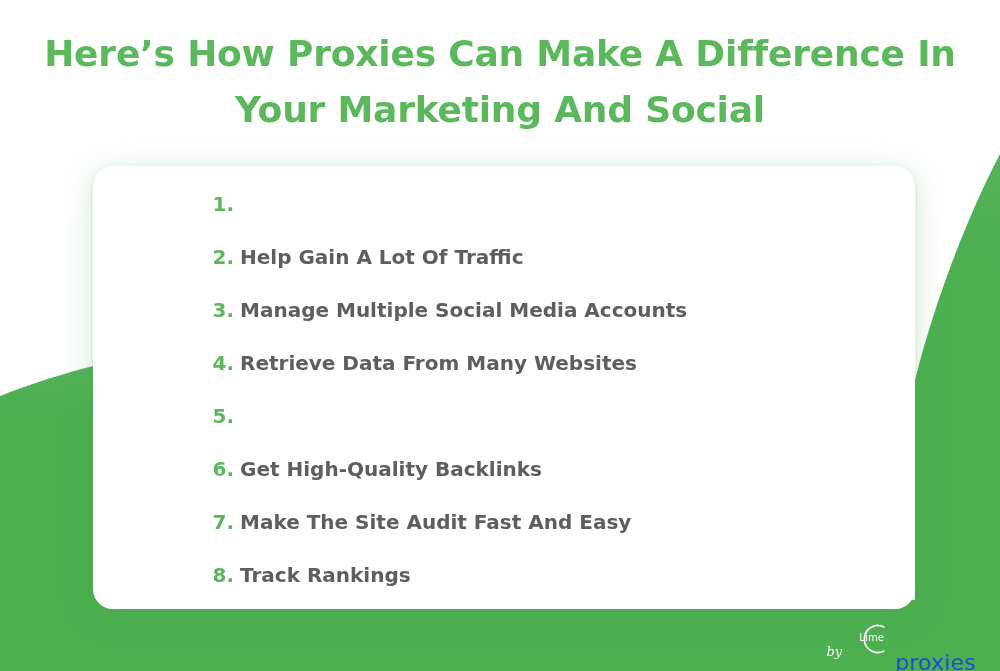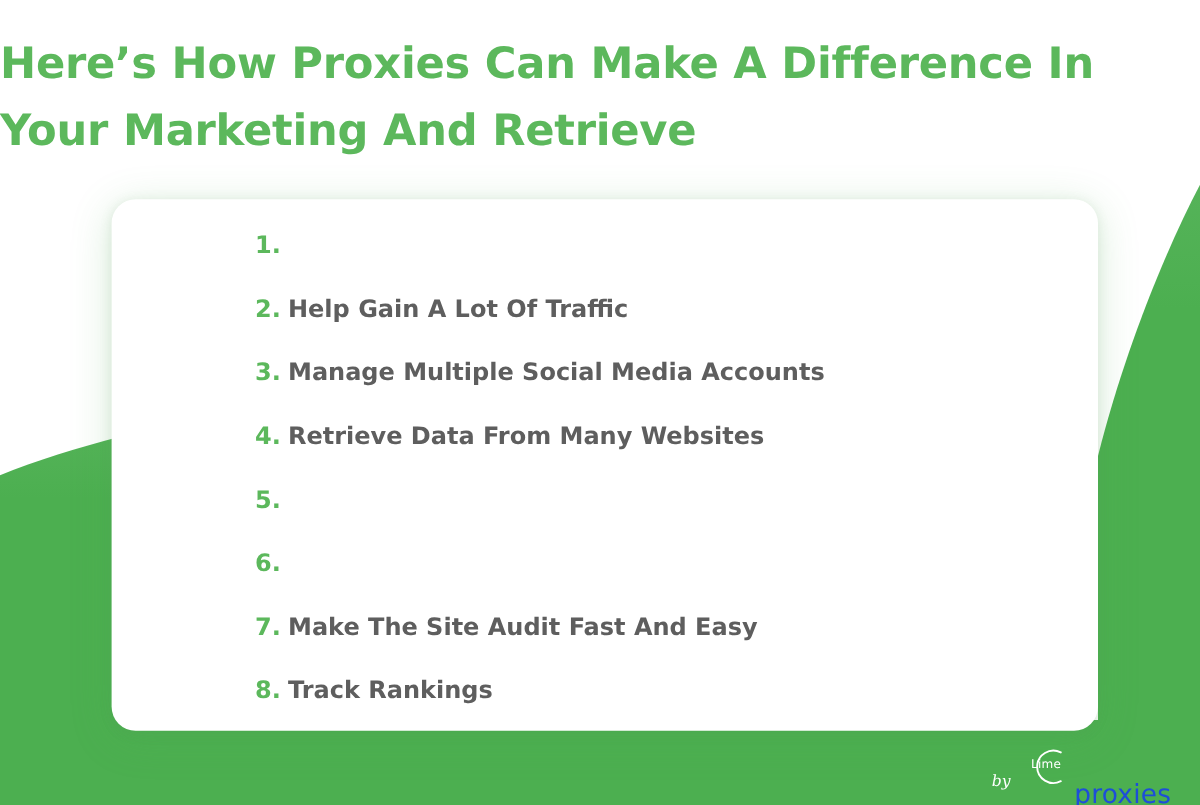--- a/index.html
+++ b/index.html
@@ -45,21 +45,21 @@
                 0 2px 10px rgba(90,140,95,0.14);
     z-index: 2;
   }
 
   
   .title-block {
     position: absolute;
     left: 0;
     top: 26px;
     width: 1000px;
-    text-align: left;
+    text-align: center;
     z-index: 3;
   }
   .title-line {
     display: block;
     color: #5cb85c;
     font-family: "DejaVu Sans", "Liberation Sans", sans-serif;
     font-weight: bold;
     font-size: 36px;
     line-height: 56px;
     letter-spacing: -0.2px;
@@ -174,21 +174,21 @@
     <path fill="url(#fadeLeft)" d="M 0,671 L 0,396 C 60,372 140,352 205,343 L 205,671 Z"></path>
 
     <path fill="url(#fadeRight)" d="M 1000,671 L 915,671 L 915,380
              C 935,300 968,215 1000,154 Z"></path>
   </svg>
 
   <div class="content-card"></div>
 
   <div class="title-block">
     <span class="title-line">Here’s How Proxies Can Make A Difference In</span>
-    <span class="title-line">Your Marketing And Retrieve</span>
+    <span class="title-line">Your Marketing And Social</span>
   </div>
 
   <ol class="benefit-list">
     <li class="benefit-item">
       <span class="benefit-num">1.</span>
     </li>
     <li class="benefit-item">
       <span class="benefit-num">2.</span>
       <span class="benefit-text">Help Gain A Lot Of Traffic</span>
     </li>
@@ -198,20 +198,21 @@
     </li>
     <li class="benefit-item">
       <span class="benefit-num">4.</span>
       <span class="benefit-text">Retrieve Data From Many Websites</span>
     </li>
     <li class="benefit-item">
       <span class="benefit-num">5.</span>
     </li>
     <li class="benefit-item">
       <span class="benefit-num">6.</span>
+      <span class="benefit-text">Get High-Quality Backlinks</span>
     </li>
     <li class="benefit-item">
       <span class="benefit-num">7.</span>
       <span class="benefit-text">Make The Site Audit Fast And Easy</span>
     </li>
     <li class="benefit-item">
       <span class="benefit-num">8.</span>
       <span class="benefit-text">Track Rankings</span>
     </li>
   </ol>

